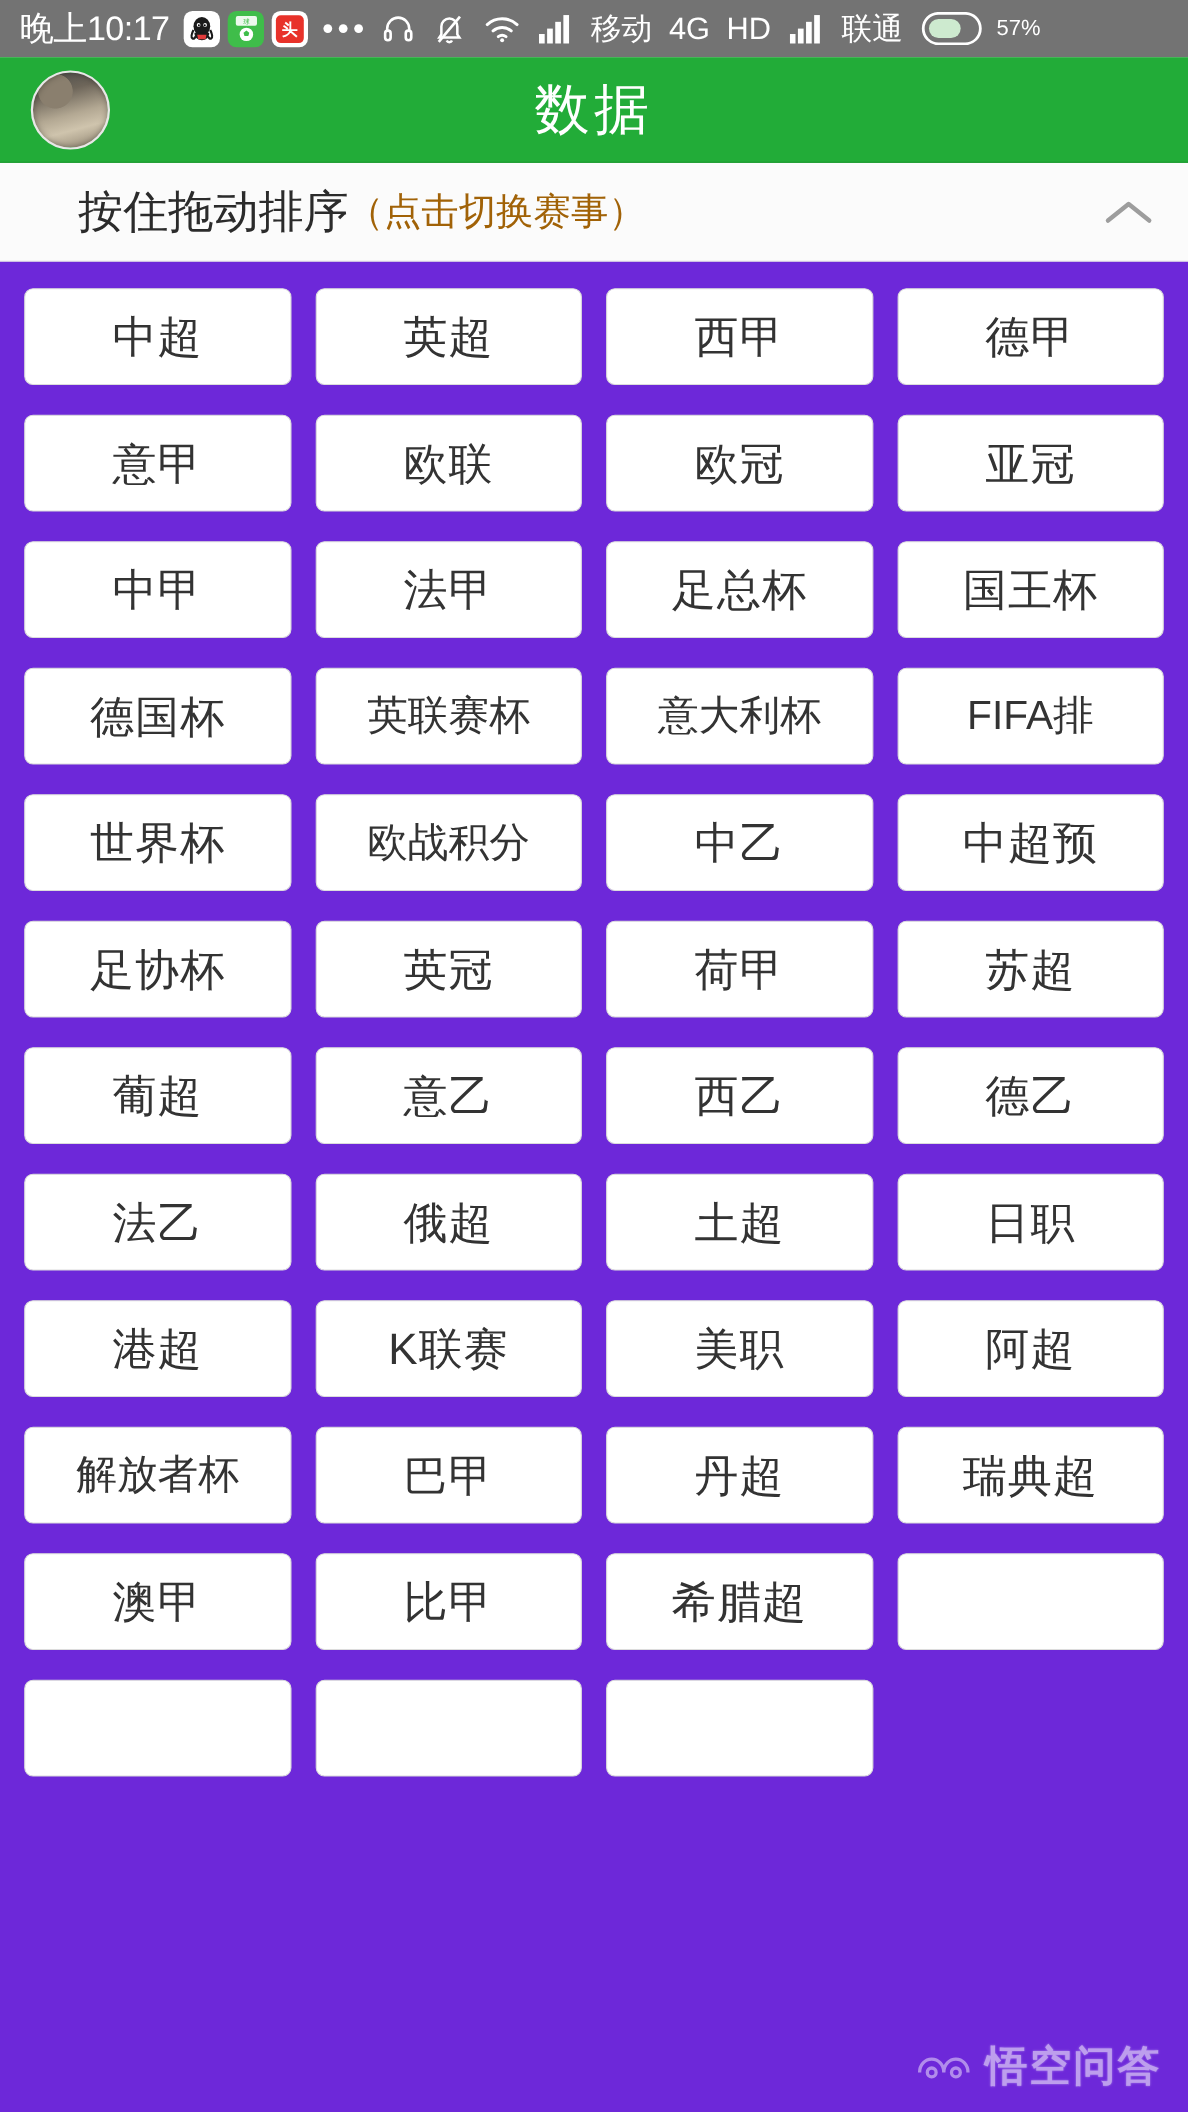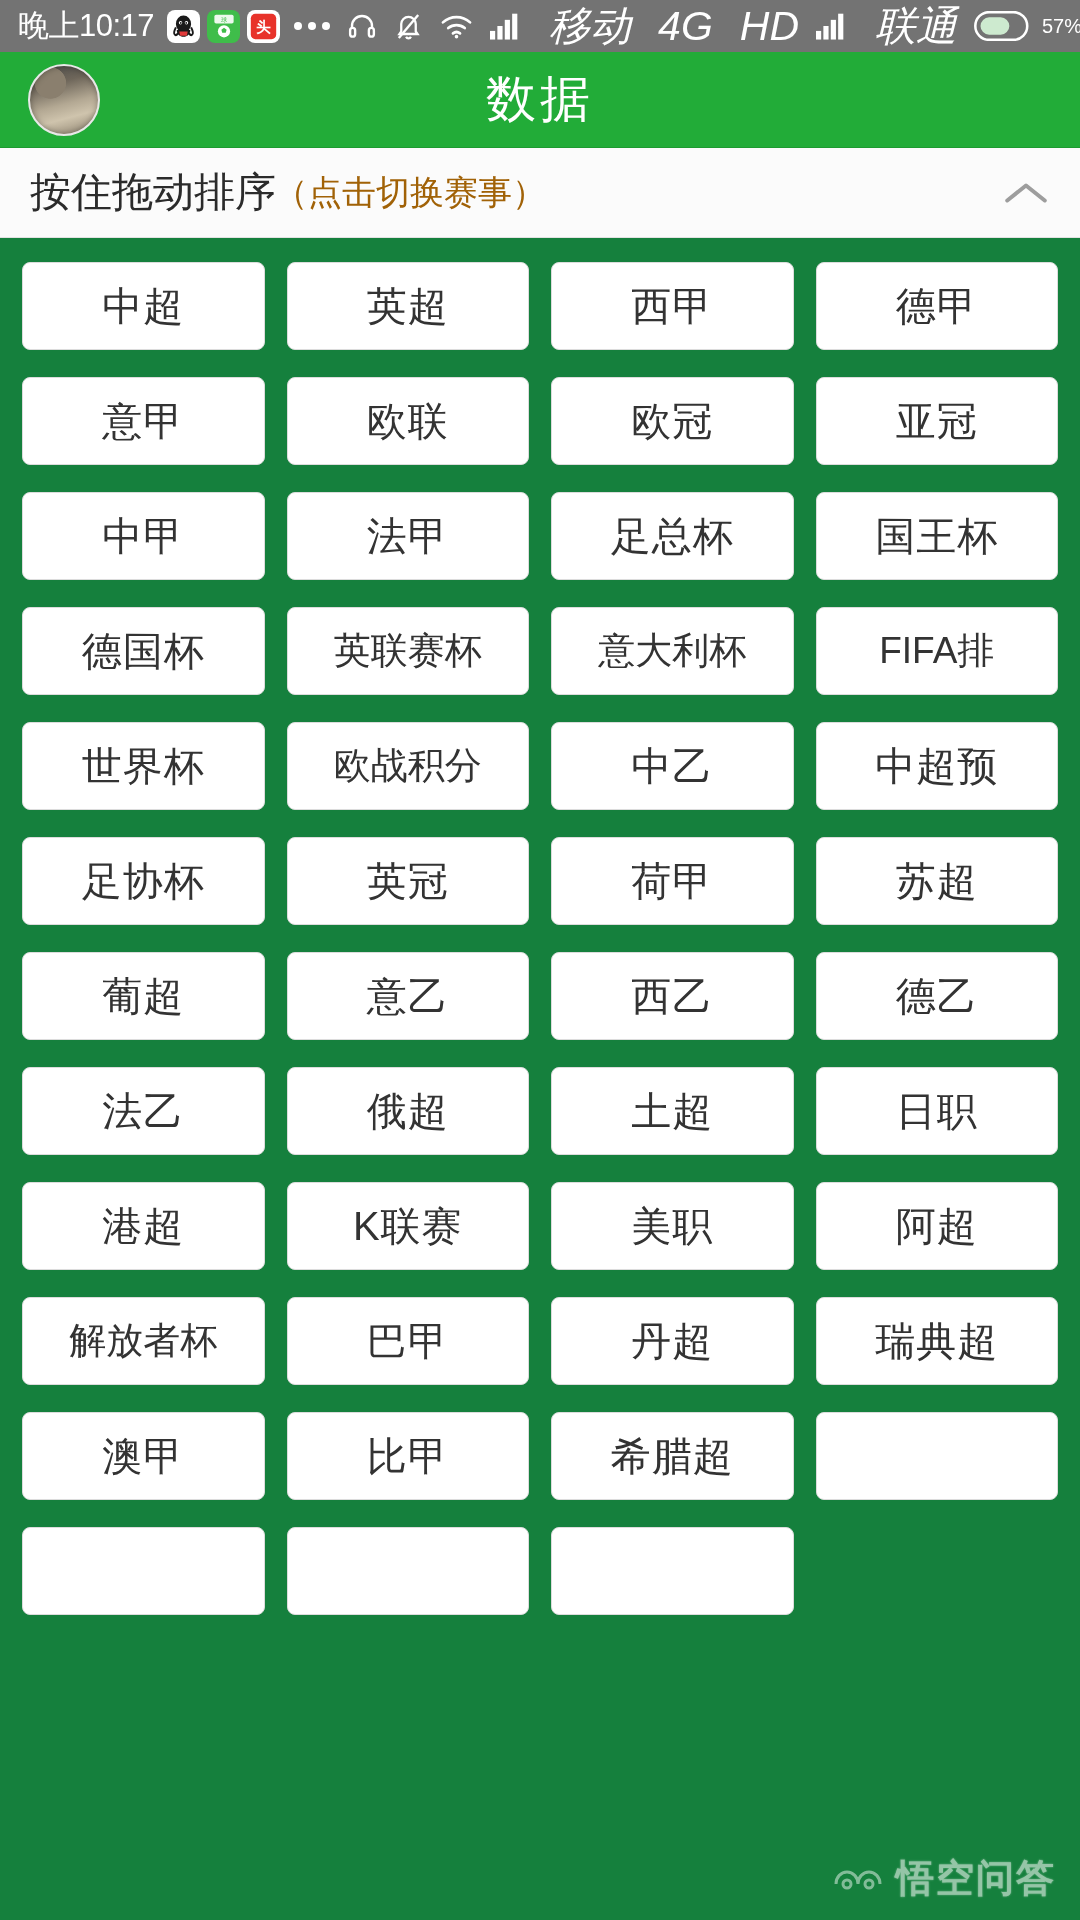--- a/index.html
+++ b/index.html
@@ -22,21 +22,21 @@
   .sb-time{ font-size:31px; letter-spacing:-0.5px; white-space:nowrap; }
   .sb-appicons{ display:flex; align-items:center; gap:7px; margin-left:13px; }
   .appicon{ width:33px; height:33px; border-radius:8px; display:flex; align-items:center;
             justify-content:center; overflow:hidden; }
   .ic-qq{ background:#ffffff; }
   .ic-ball{ background:#3fbd4a; }
   .ic-toutiao{ background:#ffffff; }
   .sb-dots{ display:flex; gap:6px; margin-left:14px; align-items:center; }
   .sb-dots i{ width:8px; height:8px; border-radius:50%; background:#ffffff; display:block; }
   .sb-icon{ margin-left:17px; display:flex; align-items:center; }
-  .sb-text{ font-size:41px; margin-left:27px; white-space:nowrap;font-style:italic; }
+  .sb-text{ font-size:28px; margin-left:15px; white-space:nowrap; }
   .sb-batt{ margin-left:16px; display:flex; align-items:center; }
   .sb-pct{ font-size:20px; margin-left:9px; white-space:nowrap; }
 
   
   #app-header{
     height:96px; width:1080px;
     background:#22ac38;
     position:relative;
     display:flex; align-items:center;
     border-bottom:1px solid #1d9a30;
@@ -57,28 +57,28 @@
     letter-spacing:4px;
   }
 
   
   #section-bar{
     height:90px; width:1080px; background:#fbfbfb;
     display:flex; align-items:center;
     padding:0 26px 0 30px;
     border-bottom:1px solid #e2e2e2;
   }
-  #section-label{ font-size:41px; color:#2b2b2b; white-space:nowrap; }
+  #section-label{ font-size:41px; color:#2b2b2b; white-space:nowrap;margin-left:41px; }
   #section-hint{ font-size:34px; color:#a16207; white-space:nowrap; margin-left:-2px; }
   #section-bar .grow{ flex:1; }
   #collapse-chevron{ width:56px; height:56px; display:flex; align-items:center; justify-content:center; }
 
   
   #league-grid{
-    background:#15803d;
+    background:#6d28d9;
     padding:24px 22px 0 22px;
     display:grid;
     grid-template-columns:repeat(4,1fr);
     column-gap:22px;
     row-gap:27px;
     height:1682px;
     align-content:start;
     position:relative;
     overflow:hidden;
   }

